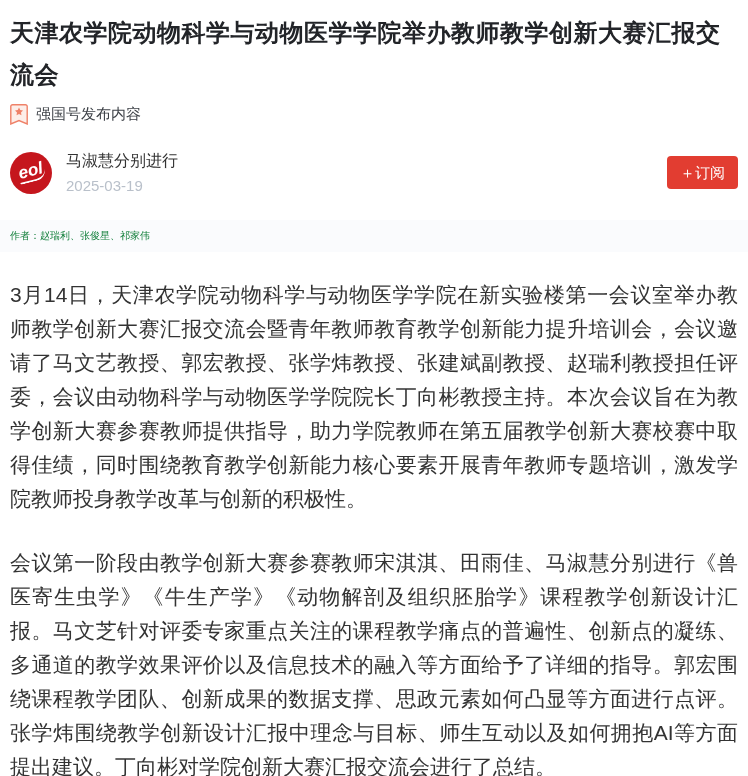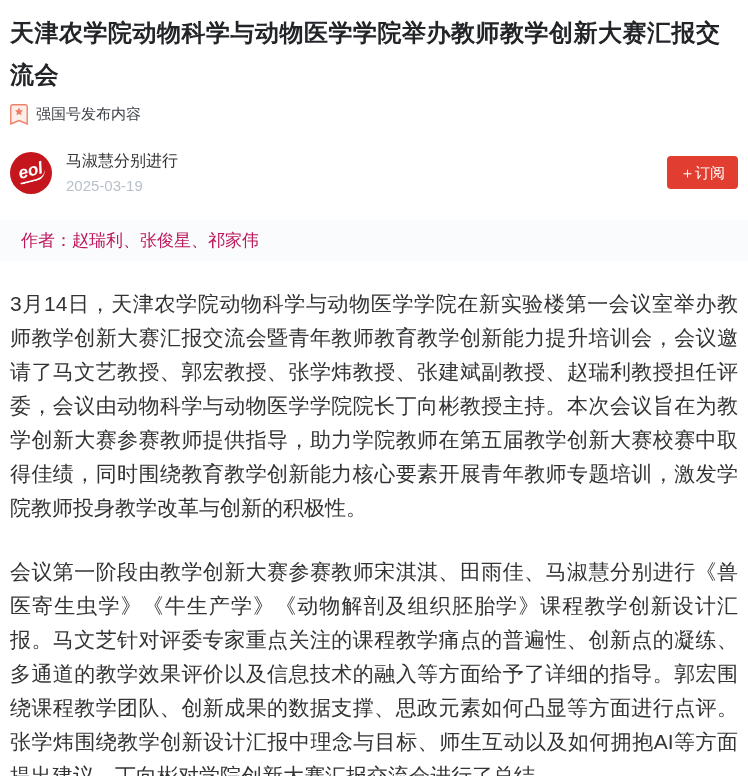--- a/index.html
+++ b/index.html
@@ -90,24 +90,24 @@
     font-size: 15px;
     font-family: inherit;
     border: none;
     border-radius: 4px;
     padding: 8px 13px;
     cursor: pointer;
     line-height: 1.15;
   }
   .byline-strip {
     margin: 26px -10px 0 -10px;
-    padding: 9px 21px;
+    padding: 9px 10px;
     background: #fafbfd;
-    font-size: 17px;
-    color: #be185d;
+    font-size: 10px;
+    color: #15803d;
   }
   .paragraph {
     margin: 26px 0 0 0;
     font-size: 21px;
     line-height: 34px;
     text-align: justify;
     color: #333333;
   }
   .paragraph + .paragraph {
     margin-top: 30px;

